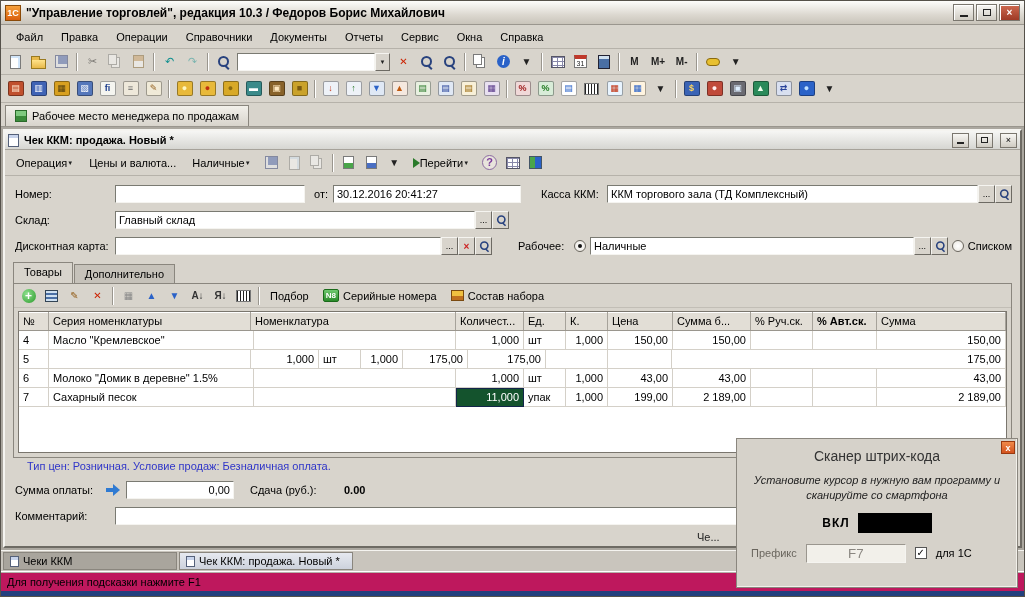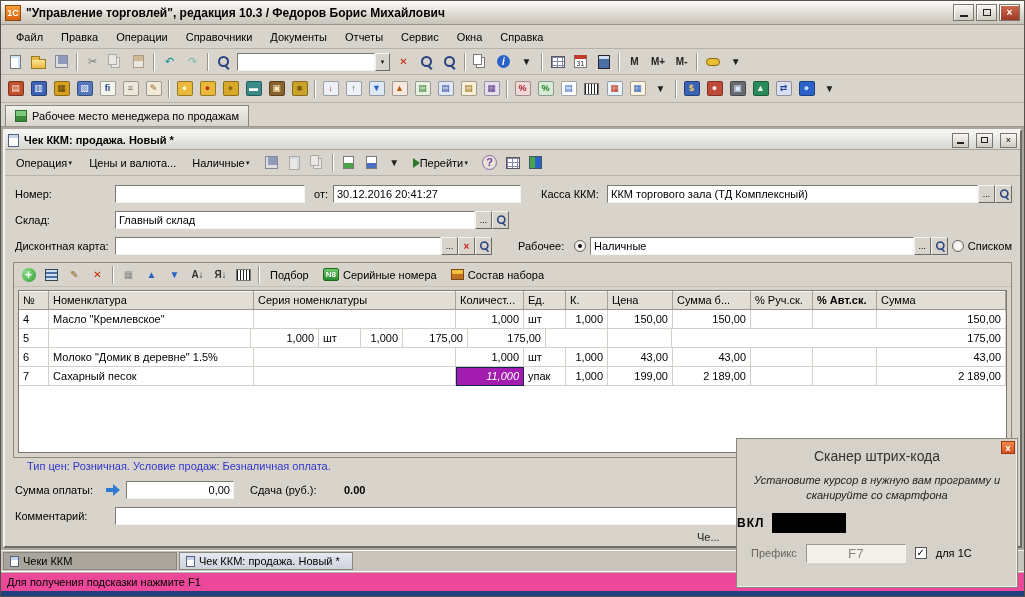--- a/index.html
+++ b/index.html
@@ -102,48 +102,48 @@
   .flat-btn{display:flex;align-items:center;gap:4px;height:20px;padding:0 6px;border:1px solid transparent;cursor:default;}
   .badge-green{background:linear-gradient(#6fc96f,#2a8a2a);color:#fff;font-size:8px;font-weight:bold;padding:1px 2px;border-radius:2px;border:1px solid #1a6a1a;}
 
   
   .tablebox{flex:1;margin:3px 4px 4px;border:1px solid #7a766e;background:#fff;display:flex;flex-direction:column;min-height:0;overflow:hidden;}
   .thead{display:flex;flex:0 0 19px;background:#e2ded6;border-bottom:1px solid #9a968e;}
   .th{padding:3px 4px;border-right:1px solid #a6a29a;box-shadow:inset 0 1px 0 #fff;font-size:11px;white-space:nowrap;overflow:hidden;}
   .trow{display:flex;flex:0 0 19px;}
   .td{padding:3px 4px;border-right:1px solid #d4d0c8;border-bottom:1px solid #d4d0c8;font-size:11px;white-space:nowrap;overflow:hidden;}
   .td.num{text-align:right;}
-  .td.selcell{background:#a21caf;color:#fff;outline:1px solid #13254a;outline-offset:-1px;font-style:italic;}
+  .td.selcell{background:#14532d;color:#fff;outline:1px solid #13254a;outline-offset:-1px;}
   .tfill{flex:1;background:#fff;}
 
   
   .info-line{flex:0 0 17px;padding:2px 0 0 22px;color:#2f35c8;white-space:nowrap;}
   .pay-row{flex:0 0 25px;display:flex;align-items:center;margin:2px 8px 0 10px;}
   .arrow-btn{width:20px;height:17px;display:flex;align-items:center;justify-content:center;margin-right:3px;border:1px solid transparent;}
   .arr-rect{width:7px;height:4px;background:#2f7ad2;}
   .arr-head{width:0;height:0;border-left:7px solid #2f7ad2;border-top:6px solid transparent;border-bottom:6px solid transparent;}
   .bold-val{font-weight:bold;}
   .comment-row{flex:0 0 24px;display:flex;align-items:center;margin:2px 8px 0 10px;}
   .doc-footer{flex:0 0 18px;position:relative;}
   .clipped{position:absolute;left:692px;top:3px;color:#222;}
 
   
   .bottom-tab-bar{height:21px;flex:0 0 21px;display:flex;align-items:center;gap:2px;padding:1px 2px;background:#c9c5bd;border-top:1px solid #f5f4f0;}
   .mdi-tab{width:174px;height:18px;display:flex;align-items:center;gap:4px;padding:0 6px;border:1px solid #8a867e;background:#a9a59d;overflow:hidden;white-space:nowrap;}
   .mdi-tab.active{background:linear-gradient(#e6e9f0,#cdd2dc);}
   .mdi-tab-icon{width:9px;height:11px;flex:0 0 9px;background:#fff;border:1px solid #55617a;box-shadow:inset 0 3px 0 #c8d4ec;}
-  .statusbar{height:20px;flex:0 0 20px;display:flex;align-items:center;padding:0 6px;background:#ec4899;border-top:1px solid #fff;box-shadow:inset 0 1px 0 #b6b2aa;}
+  .statusbar{height:20px;flex:0 0 20px;display:flex;align-items:center;padding:0 6px;background:#be185d;border-top:1px solid #fff;box-shadow:inset 0 1px 0 #b6b2aa;}
   .navy{height:5px;flex:0 0 5px;background:#23407e;}
 
   
   .scanner{position:absolute;right:6px;bottom:8px;width:282px;height:150px;background:#d6d2ca;border:1px solid #8a867e;box-shadow:-1px -1px 0 #f2f0ea inset;z-index:30;}
   .scn-close{position:absolute;top:2px;right:2px;width:14px;height:13px;background:linear-gradient(#f08a4a,#d3531f);border:1px solid #9a3a10;color:#fff;font-size:9px;font-weight:bold;display:flex;align-items:center;justify-content:center;}
   .scn-title{text-align:center;font-size:14px;color:#333;margin-top:9px;}
   .scn-text{width:248px;margin:9px auto 0;text-align:center;line-height:1.35;color:#222;font-style:italic;}
-  .scn-on-row{display:flex;align-items:center;justify-content:flex-start;gap:8px;margin-top:10px;}
+  .scn-on-row{display:flex;align-items:center;justify-content:center;gap:8px;margin-top:10px;}
   .scn-on-label{font-weight:bold;font-size:12px;letter-spacing:1px;}
   .scn-black{width:74px;height:20px;background:#000;}
   .scn-prefix-row{display:flex;align-items:center;margin:11px 14px 0;gap:9px;}
   .scn-label{color:#6a665e;}
   .scn-input{width:100px;height:19px;text-align:center;color:#8a8680;background:#f2f0ea;border:1px solid;border-color:#9a968e #f5f4f0 #f5f4f0 #9a968e;}
   .checkbox{width:12px;height:12px;background:#fff;border:1px solid #555;display:flex;align-items:center;justify-content:center;font-size:10px;font-weight:bold;}
   .checkbox.checked::after{content:"✓";margin-top:-1px;}
 </style>
 </head>
 <body>
@@ -469,20 +469,24 @@
             <span class="mini-btn">...</span>
             <span class="mini-btn">
                 <span class="ic ic-mag"></span>
               </span>
           </span>
           <span class="radio"></span>
           <span class="flabel">Списком</span>
         </div>
       </div>
 
+      <div class="doc-tabs-row">
+          <span class="doc-tab active">Товары</span>
+          <span class="doc-tab">Дополнительно</span>
+        </div>
 
       <div class="tab-frame">
         <div class="table-toolbar">
           <span class="tb-group">
               <span class="tb-btn">
                 <span class="ic ic-plus">+</span>
               </span>
               <span class="tb-btn">
                 <span class="ic ic-rows"></span>
               </span>
@@ -507,22 +511,22 @@
             <span>Серийные номера</span>
           </span>
           <span class="flat-btn">
             <span class="ic-set"></span>
             <span>Состав набора</span>
           </span>
         </div>
         <div class="tablebox">
           <div class="thead">
               <span class="th" style="width: 30px;">№</span>
+              <span class="th" style="width: 202px;">Серия номенклатуры</span>
               <span class="th" style="width: 205px;">Номенклатура</span>
-              <span class="th" style="width: 202px;">Серия номенклатуры</span>
               <span class="th" style="width: 68px;">Количест...</span>
               <span class="th" style="width: 42px;">Ед.</span>
               <span class="th" style="width: 42px;">К.</span>
               <span class="th" style="width: 65px;">Цена</span>
               <span class="th" style="width: 78px;">Сумма б...</span>
               <span class="th" style="width: 62px;">% Руч.ск.</span>
               <span class="th" style="width: 64px; font-weight: bold;">% Авт.ск.</span>
               <span class="th" style="width: 120px; flex: 1 1 0%;">Сумма</span>
             </div>
           <div>

